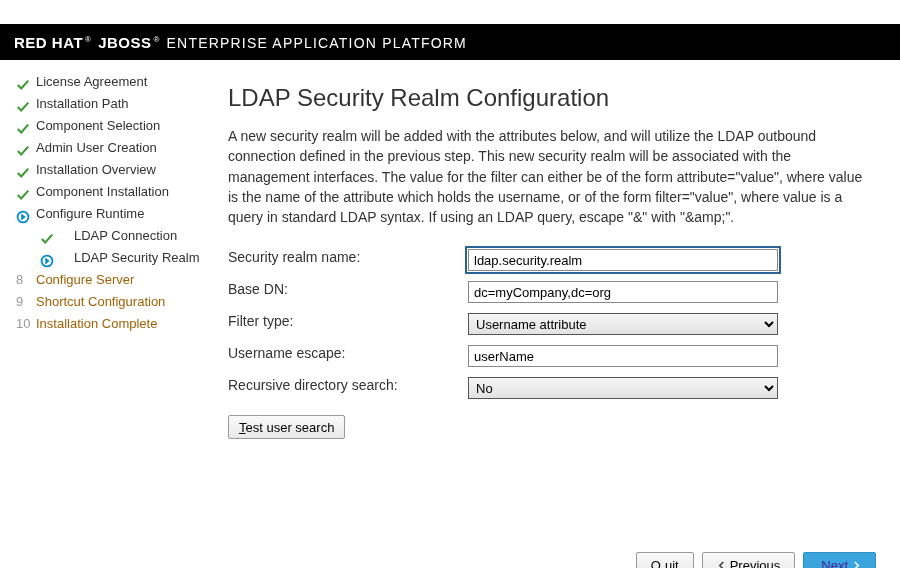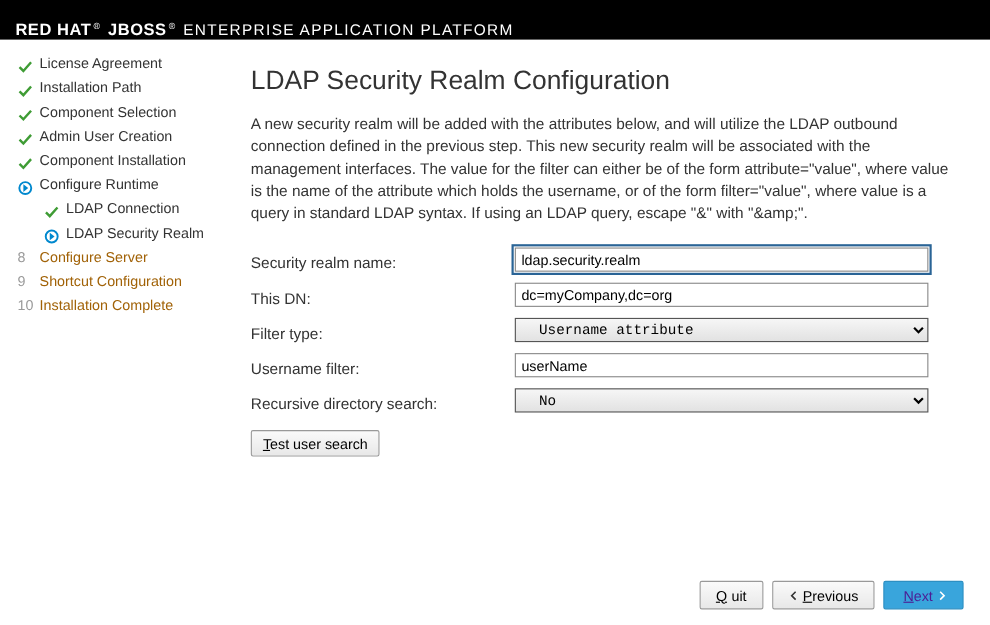--- a/index.html
+++ b/index.html
@@ -1,44 +1,44 @@
 <!DOCTYPE html>
 <html><head>
 <meta charset="utf-8">
 <style>
   * { box-sizing: border-box; margin: 0; padding: 0; }
   body { font-family: "Helvetica Neue", Arial, sans-serif; font-size: 13px; width: 900px; height: 568px; background: #fff; color: #333; overflow: hidden; }
-  .header { background: #000; height: 36px; display: flex; align-items: flex-end; padding-left: 14px; }
+  .header { background: #000; height: 36px; display: flex; align-items: center; padding-left: 14px; margin-top: 24px; }
   .header-text { color: #fff; font-size: 15px; letter-spacing: 0.5px; font-weight: 300; }
   .header-text .redhat { font-weight: 700; color:#fff; letter-spacing:0.5px; }
   .header-text .jboss { font-weight: 700; color:#fff; letter-spacing:0.5px; }
   .header-text .rest { font-weight: 300; color:#fff; letter-spacing:1.2px; font-size:14px;}
   .header-text .reg { font-size:8px; vertical-align: super; margin:0 2px;}
   .main { display:flex; height: calc(100% - 36px); }
   .sidebar { width: 210px; padding: 14px 0 0 16px; }
   .step { display:flex; height:22px; font-size:13px; color:#333; }
   .step .ic { width:20px; display:flex; align-items:center; justify-content:flex-start; color:#3f9c35; }
   .step .num { width:20px; color:#9a9a9a; font-size:13px; }
   .step.inactive .label { color:#a16207; }
-  .step.sub { padding-left: 24px; }
+  .step.sub { padding-left: 24px; gap: 14px; }
   .step.current .ic svg { color:#0088ce; }
   .step.current-sub .ic svg { color:#0088ce; }
   .content { flex:1; padding: 24px 30px 0 18px; position:relative; display:flex; flex-direction:column; }
   h1 { font-size: 24px; font-weight: 400; color:#333; margin-bottom: 14px; }
   .desc { font-size: 14px; line-height: 1.45; color:#333; margin-bottom: 22px; max-width: 640px; }
-  .form-row { display:flex; align-items:flex-end; margin-bottom: 10px; }
+  .form-row { display:flex; align-items:flex-start; margin-bottom: 10px; }
   .form-label { width: 240px; font-size:14px; color:#333; }
-  .form-input { width: 376px; }
+  .form-input { width: 310px; }
   .form-input input[type="text"] {
     width:100%; height:22px; border:1px solid #888; padding:2px 5px; font-size:13px; background:#fff; font-family:inherit;
   }
   .form-input input.focus-ring { outline: 2px solid #2a6496; outline-offset: 1px; }
   .form-input select {
     width:100%; height:22px; border:1px solid #555; font-size:13px; background:#e9e9e9;
-    background-image: linear-gradient(#f6f6f6,#e2e2e2); font-family:Liberation Mono, monospace; padding-left:17px;
+    background-image: linear-gradient(#f6f6f6,#e2e2e2); font-family:Liberation Sans, sans-serif; padding-left:3px;
   }
   .test-btn { margin-top: 6px; height:24px; padding:0 10px; border:1px solid #999; background:linear-gradient(#fafafa,#e8e8e8); font-size:13px; font-family:inherit; cursor:pointer; border-radius:2px;text-align:right; }
   .test-btn .ul { text-decoration: underline; }
   .footer { position:absolute; right: 24px; bottom: 14px; display:flex; gap:8px; }
   .btn { height:26px; border:1px solid #999; background:linear-gradient(#fafafa,#e8e8e8); font-size:13px; font-family:inherit; cursor:pointer; border-radius:2px; padding: 0 14px; display:flex; align-items:center; gap:4px; }
   .btn .ul { text-decoration: underline; }
   .btn.primary { background:#39a5dc; border-color:#2d8fc2; color:#4c1d95;padding-left:17px; }
   svg { display:block; }
 </style>
 </head>
@@ -85,20 +85,28 @@
           </svg>
         </span>
       <span class="label">Admin User Creation</span>
     </div>
     <div class="step">
       <span class="ic">
           <svg width="14" height="14" viewBox="0 0 16 16">
             <path d="M2 8 L6 12 L14 3" stroke="#3f9c35" stroke-width="2.5" fill="none"></path>
           </svg>
         </span>
+      <span class="label">Installation Overview</span>
+    </div>
+    <div class="step">
+      <span class="ic">
+          <svg width="14" height="14" viewBox="0 0 16 16">
+            <path d="M2 8 L6 12 L14 3" stroke="#3f9c35" stroke-width="2.5" fill="none"></path>
+          </svg>
+        </span>
       <span class="label">Component Installation</span>
     </div>
     <div class="step current">
       <span class="ic">
           <svg width="14" height="14" viewBox="0 0 16 16">
             <circle cx="8" cy="8" r="6.2" fill="none" stroke="#0088ce" stroke-width="2"></circle>
             <path d="M6 4 L11 8 L6 12 Z" fill="#0088ce"></path>
           </svg>
         </span>
       <span class="label">Configure Runtime</span>
@@ -136,29 +144,29 @@
 
   <div class="content">
     <h1>LDAP Security Realm Configuration</h1>
     <div class="desc">A new security realm will be added with the attributes below, and will utilize the LDAP outbound connection defined in the previous step. This new security realm will be associated with the management interfaces. The value for the filter can either be of the form attribute="value", where value is the name of the attribute which holds the username, or of the form filter="value", where value is a query in standard LDAP syntax. If using an LDAP query, escape "&amp;" with "&amp;amp;".</div>
 
     <div class="form-row">
       <div class="form-label">Security realm name:</div>
       <div class="form-input"><input type="text" class="focus-ring" value="ldap.security.realm" style=""></div>
     </div>
     <div class="form-row">
-      <div class="form-label">This DN:</div>
+      <div class="form-label">Base DN:</div>
       <div class="form-input"><input type="text" value="dc=myCompany,dc=org" style=""></div>
     </div>
     <div class="form-row">
       <div class="form-label">Filter type:</div>
       <div class="form-input"><select><option>Username attribute</option></select></div>
     </div>
     <div class="form-row">
-      <div class="form-label">Username filter:</div>
+      <div class="form-label">Username escape:</div>
       <div class="form-input"><input type="text" value="userName" style=""></div>
     </div>
     <div class="form-row">
       <div class="form-label">Recursive directory search:</div>
       <div class="form-input"><select><option>No</option></select></div>
     </div>
 
     <div>
       <button class="test-btn">
         <span class="ul">T</span><span>est user search</span>

